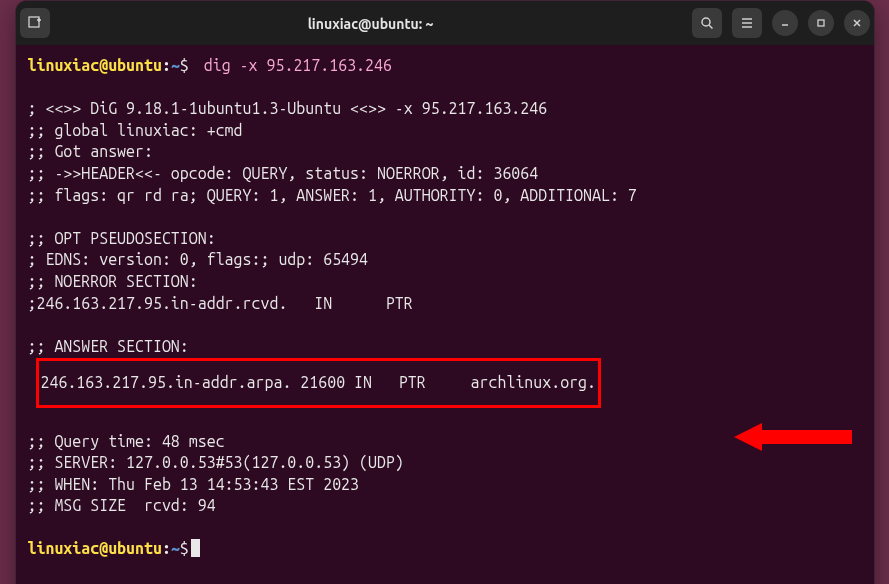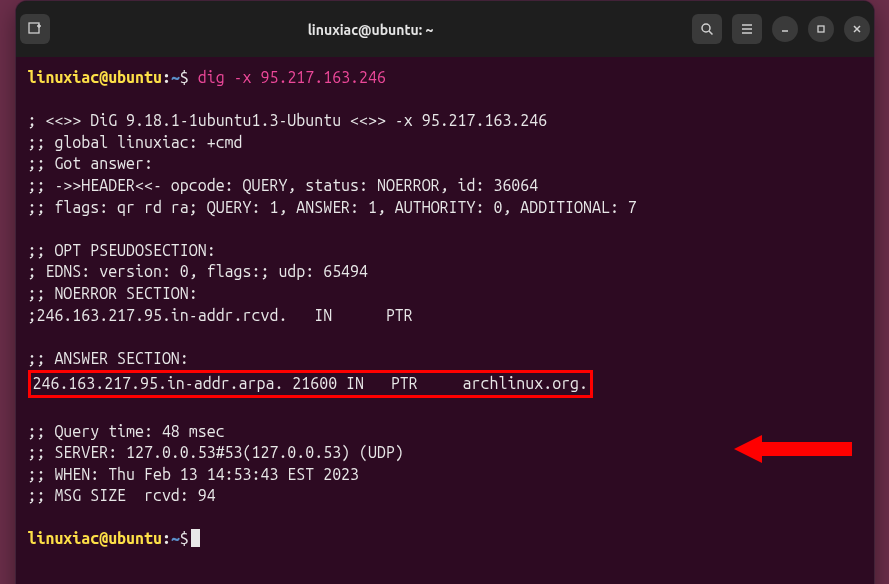--- a/index.html
+++ b/index.html
@@ -15,21 +15,21 @@
     .window {
       width: 860px;
       background: #2d0a22;
       border-radius: 12px;
       overflow: hidden;
       box-shadow: 0 8px 24px rgba(0,0,0,0.4);
       border: 1px solid rgba(255,255,255,0.1);
     }
     .titlebar {
       background: #1e1e1e;
-      height: 56px;
+      height: 44px;
       display: flex;
       align-items: center;
       padding: 0 4px;
       gap: 8px;
     }
     .tb-left { display: flex; gap: 6px; align-items: center; }
     .tb-center { flex: 1; text-align: center; }
     .tb-right { display: flex; gap: 10px; align-items: center; }
     .title-text {
       color: #e6e6e6;
@@ -57,26 +57,26 @@
       font-size: 16px;
       line-height: 1.35;
       color: #e8e8e8;
       white-space: pre;
       position: relative;
     }
     .prompt-user { color: #fde047; font-weight: bold; }
     .prompt-colon { color: #e8e8e8; font-weight: bold; }
     .prompt-path { color: #5a8fc9; font-weight: bold; }
     .prompt-dollar { color: #e8e8e8; }
-    .cmd { color: #ec4899; }
+    .cmd { color: #f9a8d4; margin-left: 6px; }
     .highlight-box {
       border: 3px solid #ff0000;
-      padding: 0 2px;
+      padding: 11px 2px;
       display: inline-block;
-      margin: 1px 0;
+      margin: 1px 8px;
     }
     .arrow {
       position: absolute;
       right: 22px;
       top: 378px;
       display: flex;
       align-items: center;
     }
     .arrow-head {
       width: 0; height: 0;

